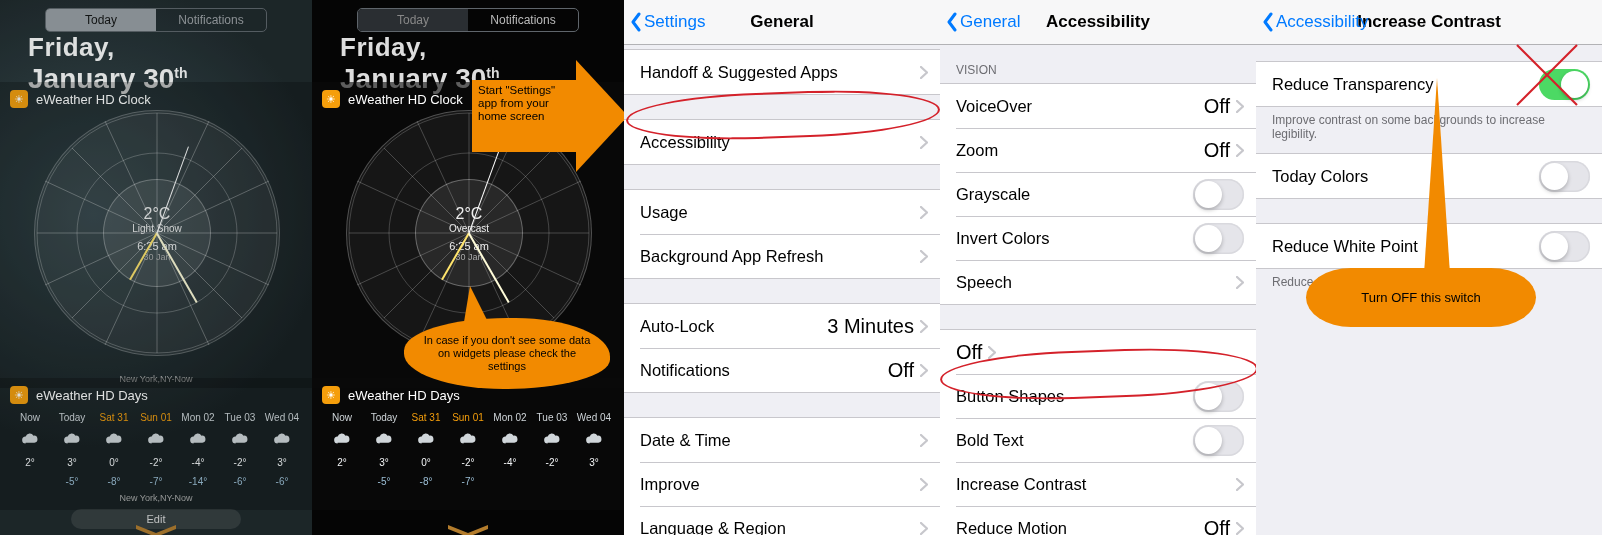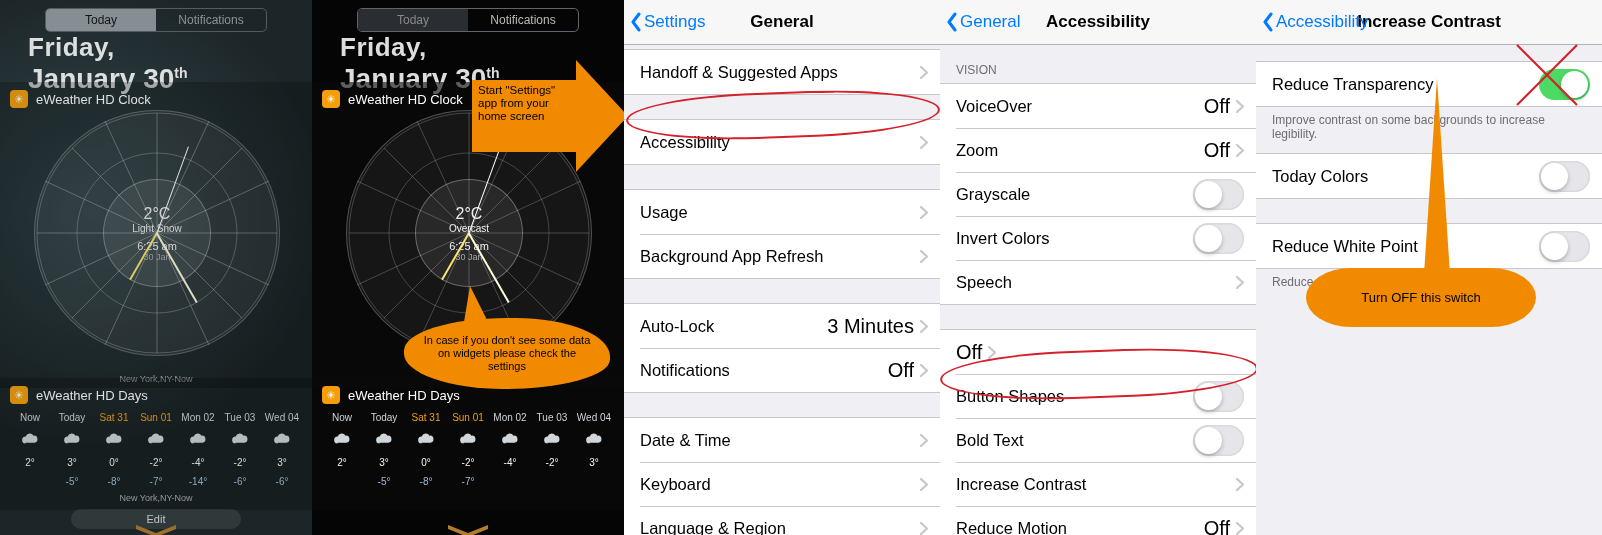--- a/index.html
+++ b/index.html
@@ -476,21 +476,21 @@
       </div>
       <div class="spacer"></div>
       <div class="cells">
         <div class="cell">
           <div class="label">Date &amp; Time</div>
           <svg class="chev" viewBox="0 0 8 13">
             <path d="M1 1 L7 6.5 L1 12"></path>
           </svg>
         </div>
         <div class="cell">
-          <div class="label">Keyboard</div>
+          <div class="label">Improve</div>
           <svg class="chev" viewBox="0 0 8 13">
             <path d="M1 1 L7 6.5 L1 12"></path>
           </svg>
         </div>
         <div class="cell">
           <div class="label">Language &amp; Region</div>
           <svg class="chev" viewBox="0 0 8 13">
             <path d="M1 1 L7 6.5 L1 12"></path>
           </svg>
         </div>

